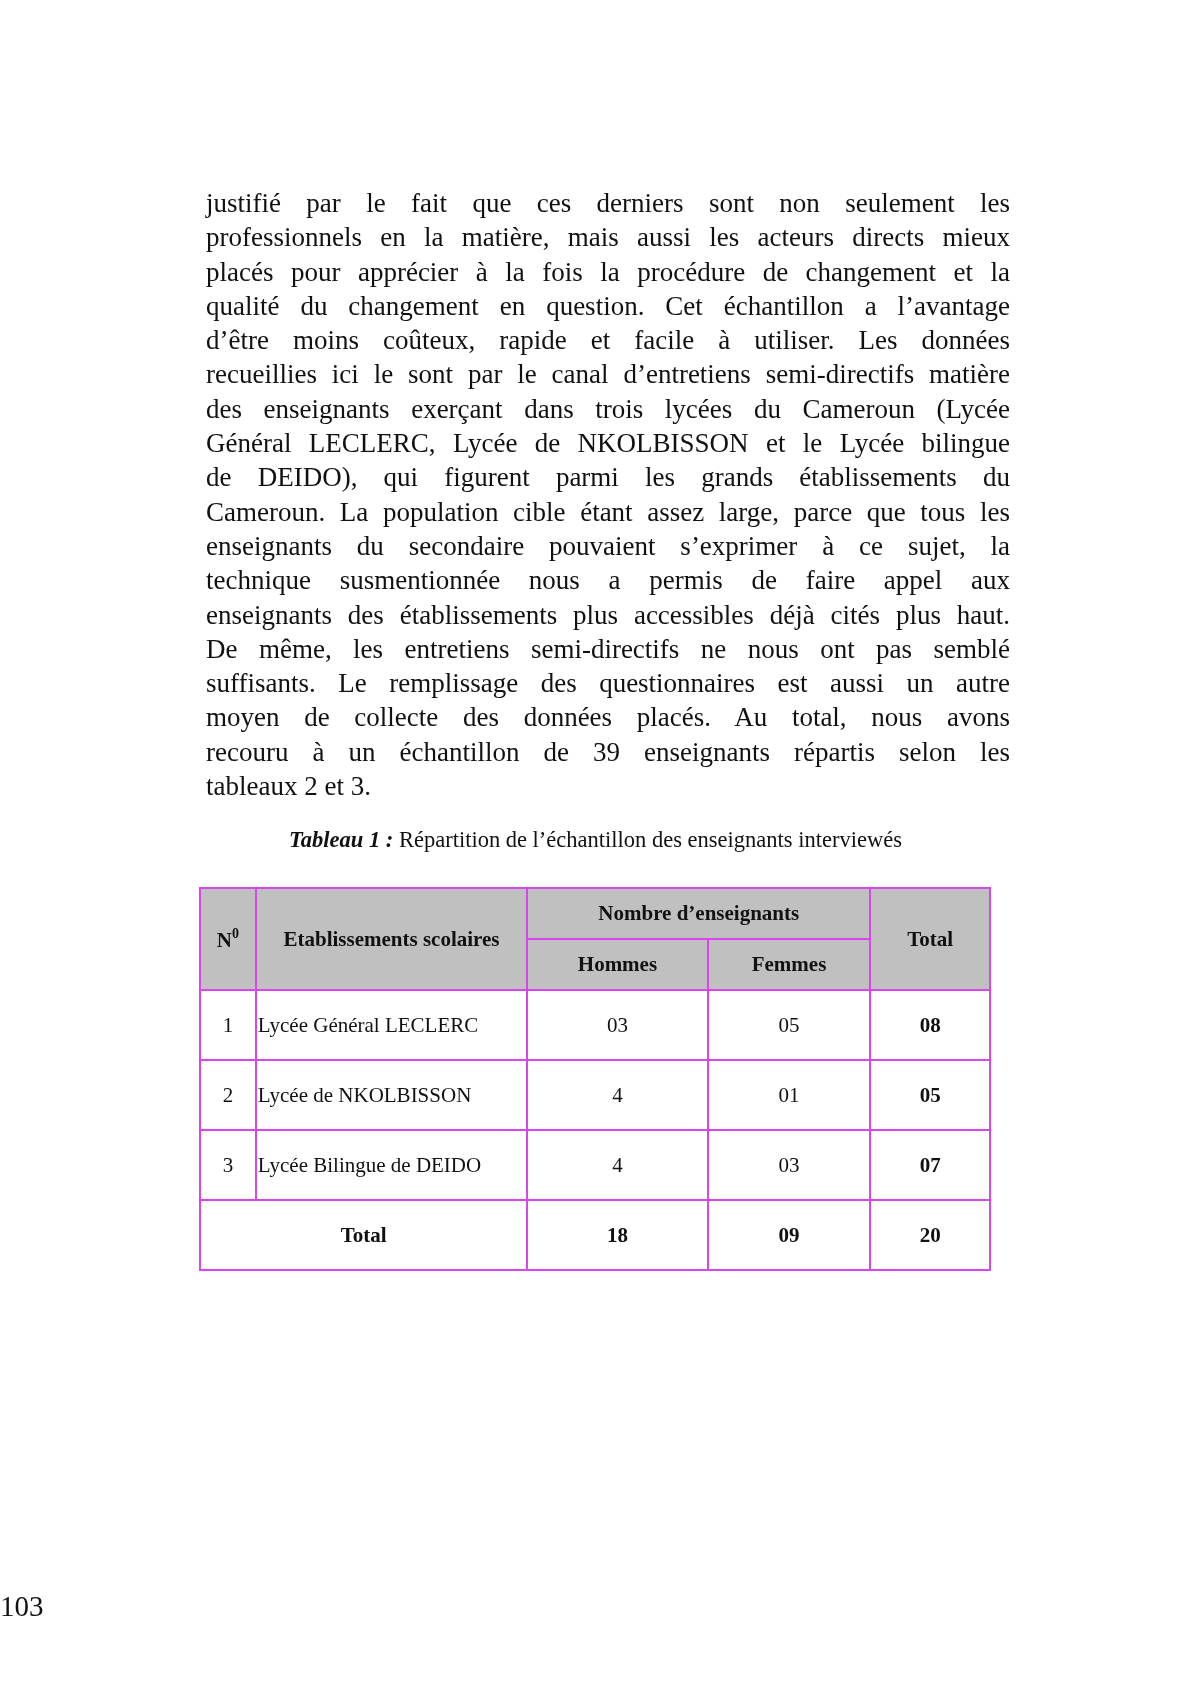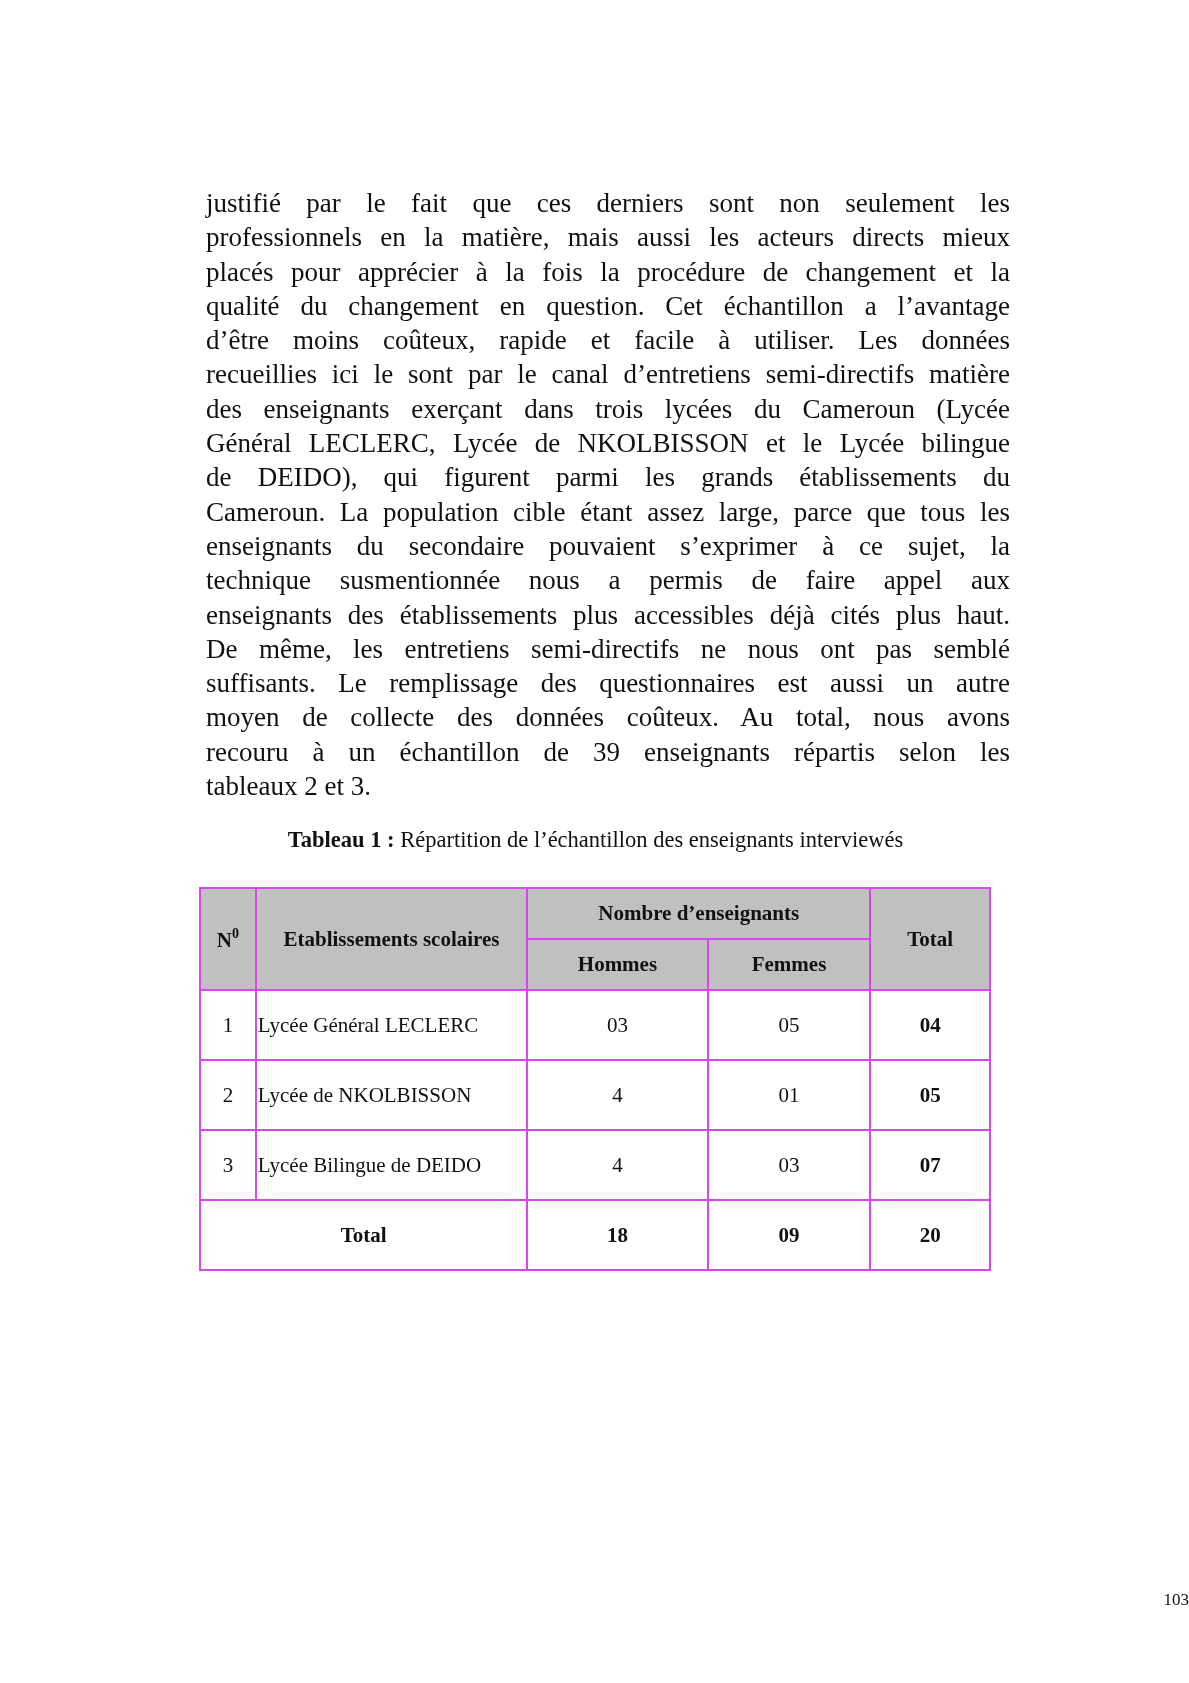--- a/index.html
+++ b/index.html
@@ -50,20 +50,21 @@
       font-size: 22.5px;
       margin: 0;
       padding-left: 0;
     }
     .caption .cap-inner {
       display: inline-block;
       margin-left: 2px;
     }
     .caption b {
       font-weight: bold;
+      font-style: italic;
     }
     table.data {
       position: absolute;
       left: 199px;
       top: 887px;
       width: 792px;
       border-collapse: collapse;
       font-size: 21px;
     }
     table.data th, table.data td {
@@ -92,22 +93,22 @@
     .col-t { width: 120px; }
     sup.n-sup {
       font-size: 14px;
       vertical-align: 9px;
     }
     .page-number {
       position: absolute;
       left: 0;
       width: 1189px;
       top: 1590px;
-      text-align: right;
-      font-size: 17px;
+      text-align: left;
+      font-size: 29px;
     }
   </style>
 </head>
 <body>
 
 <div class="page">
 
   <div class="body-text">
     <span class="line">justifié par le fait que ces derniers sont non seulement les</span>
     <span class="line">professionnels en la matière, mais aussi les acteurs directs mieux</span>
@@ -117,21 +118,21 @@
     <span class="line">recueillies ici le sont par le canal d’entretiens semi-directifs matière</span>
     <span class="line">des enseignants exerçant dans trois lycées du Cameroun (Lycée</span>
     <span class="line">Général LECLERC, Lycée de NKOLBISSON et le Lycée bilingue</span>
     <span class="line">de DEIDO), qui figurent parmi les grands établissements du</span>
     <span class="line">Cameroun. La population cible étant assez large, parce que tous les</span>
     <span class="line">enseignants du secondaire pouvaient s’exprimer à ce sujet, la</span>
     <span class="line">technique susmentionnée nous a permis de faire appel aux</span>
     <span class="line">enseignants des établissements plus accessibles déjà cités plus haut.</span>
     <span class="line">De même, les entretiens semi-directifs ne nous ont pas semblé</span>
     <span class="line">suffisants. Le remplissage des questionnaires est aussi un autre</span>
-    <span class="line">moyen de collecte des données coûteux. Au total, nous avons</span>
+    <span class="line">moyen de collecte des données placés. Au total, nous avons</span>
     <span class="line">recouru à un échantillon de 39 enseignants répartis selon les</span>
     <span class="line last">tableaux 2 et 3.</span>
   </div>
 
   <p class="caption">
     <span class="cap-inner">
       <b>Tableau 1 :</b><span> Répartition de l’échantillon des enseignants interviewés</span>
     </span>
   </p>
 
@@ -154,21 +155,21 @@
         <th>Hommes</th>
         <th>Femmes</th>
       </tr>
     </thead>
     <tbody>
       <tr>
         <td>1</td>
         <td class="name-cell">Lycée Général LECLERC</td>
         <td>03</td>
         <td>05</td>
-        <td class="bold">04</td>
+        <td class="bold">08</td>
       </tr>
       <tr>
         <td>2</td>
         <td class="name-cell">Lycée de NKOLBISSON</td>
         <td>4</td>
         <td>01</td>
         <td class="bold">05</td>
       </tr>
       <tr>
         <td>3</td>

